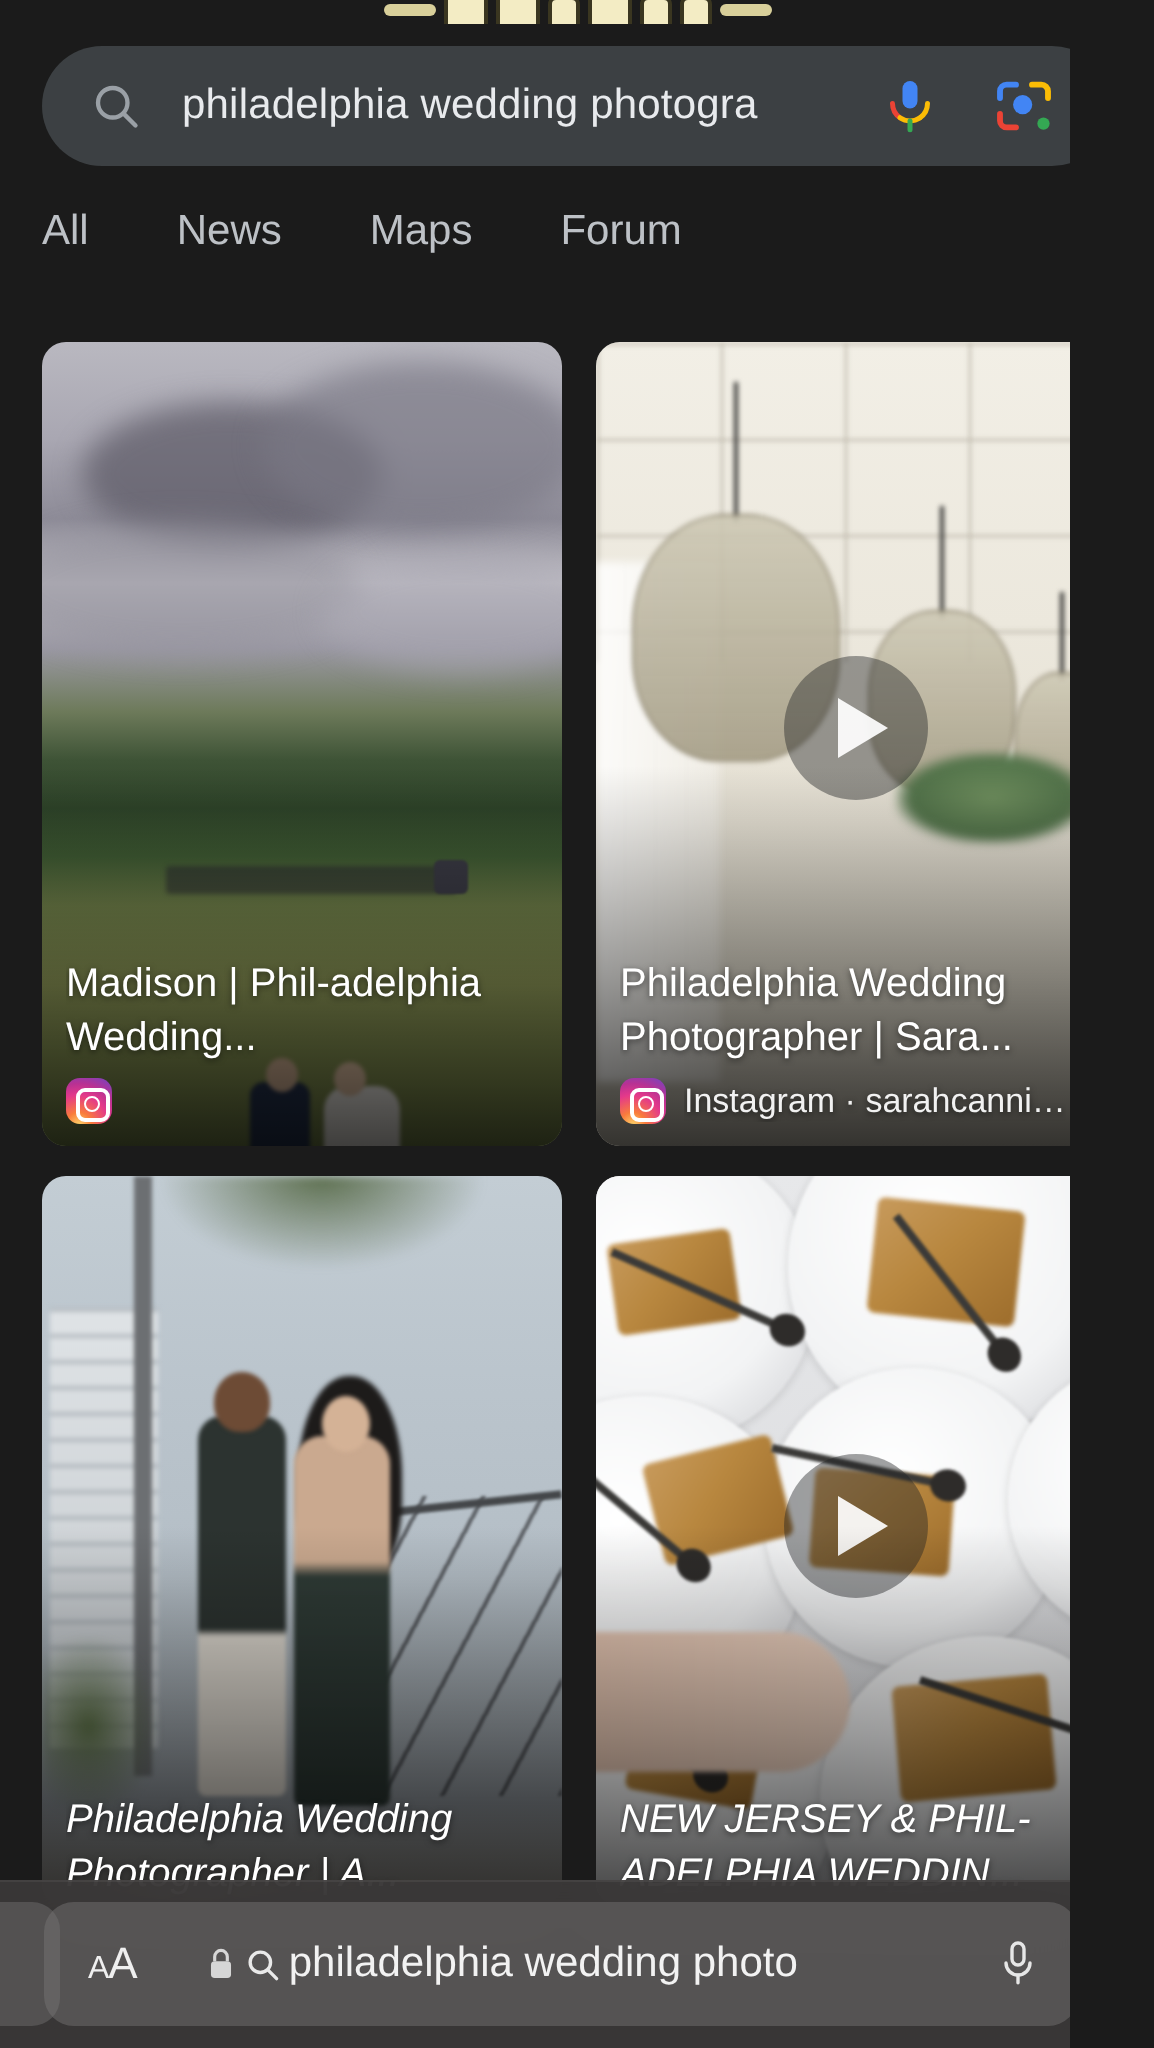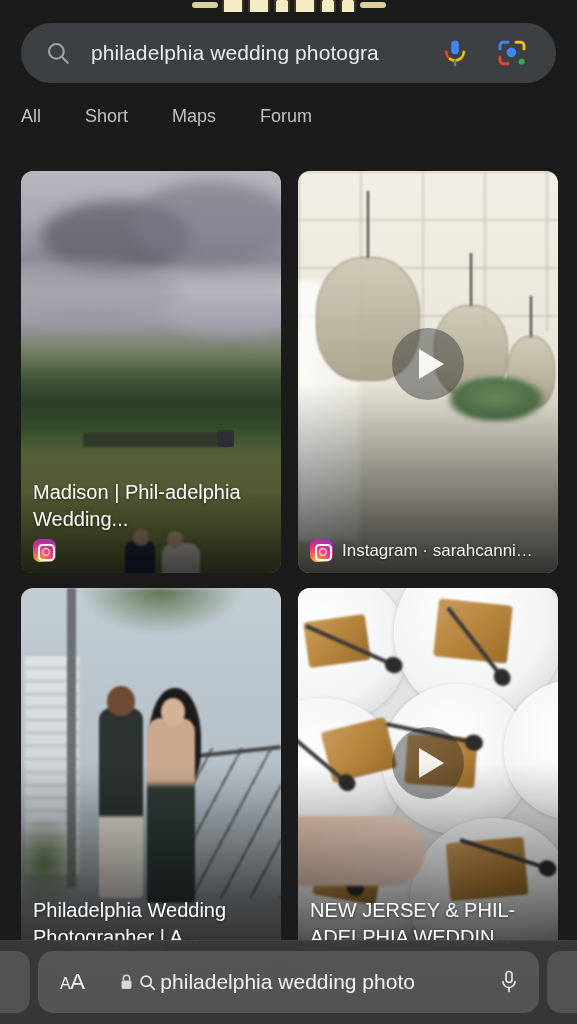--- a/index.html
+++ b/index.html
@@ -2,21 +2,21 @@
 <html><head>
 <meta charset="utf-8">
 <style>
   * { margin:0; padding:0; box-sizing:border-box; }
   html, body {
     width:577px; height:1024px;
     background:#1b1b1b;
     font-family:"Liberation Sans", sans-serif;
     overflow:hidden;
   }
-  #app { position:relative; width:577px; height:1024px; background:#1b1b1b; overflow:hidden; }
+  #app { position:relative; width:535px; height:1024px; background:#1b1b1b; overflow:hidden; }
 
   
   .doodle-strip {
     position:absolute; top:0; left:0; width:577px; height:12px;
     display:flex; align-items:flex-end; justify-content:center; gap:4px;
     overflow:hidden;
   }
   .doodle-letter {
     width:22px; height:22px; border-radius:4px;
     background:#f3ecc4; border:2px solid #3a3620;
@@ -44,21 +44,21 @@
   .s-lens { width:32px; height:32px; flex:none; margin-right:28px; }
 
   
   .tabs {
     position:absolute; left:0; top:104px; width:577px; height:48px;
     display:flex; align-items:flex-start; gap:0;
     white-space:nowrap; overflow:hidden;
   }
   .tab {
     position:relative;
-    color:#bdc1c6; font-size:18px; line-height:24px;
+    color:#bdc1c6; font-size:21px; line-height:24px;
     padding:0 0 14px 0; margin-right:44px;
   }
   .tab:first-child { margin-left:21px; }
   .tab.active { color:#ffffff; font-weight:bold; }
   .tab.active::after {
     content:""; position:absolute; left:-2px; right:-2px; bottom:5px;
     height:3px; background:#ffffff; border-radius:2px;
   }
 
   
@@ -160,21 +160,21 @@
     display:flex; align-items:center; justify-content:center;
   }
   .play .tri {
     width:0; height:0; margin-left:7px;
     border-left:25px solid rgba(255,255,255,.92);
     border-top:15px solid transparent;
     border-bottom:15px solid transparent;
   }
 
   .meta { position:absolute; left:0; right:0; bottom:0; padding:0 12px 11px 12px; }
-  .card.row2 .meta { bottom:-2px; padding-bottom:4px; }
+  .card.row2 .meta { bottom:-2px; padding-bottom:4px;font-style:italic; }
   .c-title {
     color:#ffffff; font-size:20px; line-height:27px;
     max-height:54px; overflow:hidden;
     text-shadow:0 1px 3px rgba(0,0,0,.55);
     word-break:break-word;
   }
   .c-source { display:flex; align-items:center; gap:9px; margin-top:6px; }
   .ig-icon { width:23px; height:23px; border-radius:7px; flex:none;
       background:radial-gradient(circle at 28% 102%, #fdd46a 0%, #f97c3c 22%, #e4398a 52%, #b83193 72%, #6e46c6 100%);
       position:relative; }
@@ -192,21 +192,21 @@
     backdrop-filter:blur(14px);
     border-top:1px solid rgba(255,255,255,.06);
   }
   .tab-peek {
     position:absolute; top:10px; width:52px; height:62px;
     border-radius:14px; background:rgba(120,120,120,.42);
   }
   .tab-peek.left { left:-22px; }
   .tab-peek.right { right:-22px; }
   .addrbar {
-    position:absolute; left:38px; right:38px; top:10px; height:62px;
+    position:absolute; left:22px; right:38px; top:10px; height:62px;
     border-radius:15px; background:rgba(122,120,120,.46);
     display:flex; align-items:center;
   }
   .aa { color:#efefef; margin-left:22px; flex:none; letter-spacing:-.5px; }
   .aa .a-small { font-size:16px; }
   .aa .a-big { font-size:22px; }
   .lock { width:13px; height:16px; margin-left:36px; flex:none; }
   .mini-mag { width:17px; height:17px; margin-left:6px; flex:none; }
   .url { flex:1; margin-left:4px; color:#f2f2f2; font-size:21px; white-space:nowrap; overflow:hidden;
       -webkit-mask-image:linear-gradient(to right,#000 0,#000 90%,transparent 100%);
@@ -246,21 +246,21 @@
       <path d="M3 9V6.5A2.5 2.5 0 0 1 5.5 4H9" fill="none" stroke="#4285f4" stroke-width="2.2" stroke-linecap="round"></path>
       <path d="M15 4h3.5A2.5 2.5 0 0 1 21 6.5V9" fill="none" stroke="#fbbc05" stroke-width="2.2" stroke-linecap="round"></path>
       <path d="M3 15v2.5A2.5 2.5 0 0 0 5.5 20H9" fill="none" stroke="#ea4335" stroke-width="2.2" stroke-linecap="round"></path>
       <circle cx="11.5" cy="11.5" r="3.6" fill="#4285f4"></circle>
       <circle cx="19.3" cy="18.6" r="2.3" fill="#34a853"></circle>
     </svg>
   </div>
 
   <div class="tabs">
     <div class="tab">All</div>
-    <div class="tab">Short</div>
+    <div class="tab">News</div>
     <div class="tab">Maps</div>
     <div class="tab">Forum</div>
   </div>
 
   <div class="grid">
 
     <div class="card">
       <div class="thumb">
         <div class="art1">
           <div class="cloud" style="left:20px;top:30px;width:150px;height:72px;background:rgba(96,94,106,.75);"></div>
@@ -300,20 +300,21 @@
             <div class="rod" style="height:44px;"></div>
             <div class="body" style="top:40px;width:48px;height:72px;"></div>
           </div>
           <div class="greenery"></div>
         </div>
         <div class="play">
             <div class="tri"></div>
           </div>
       </div>
       <div class="meta">
+        <div class="c-title">Philadelphia Wedding Photographer | Sara...</div>
         <div class="c-source">
           <span class="ig-icon"></span>
           <span class="c-src-text">Instagram · sarahcanni…</span>
         </div>
       </div>
     </div>
 
     <div class="card row2">
       <div class="thumb">
         <div class="art3">

